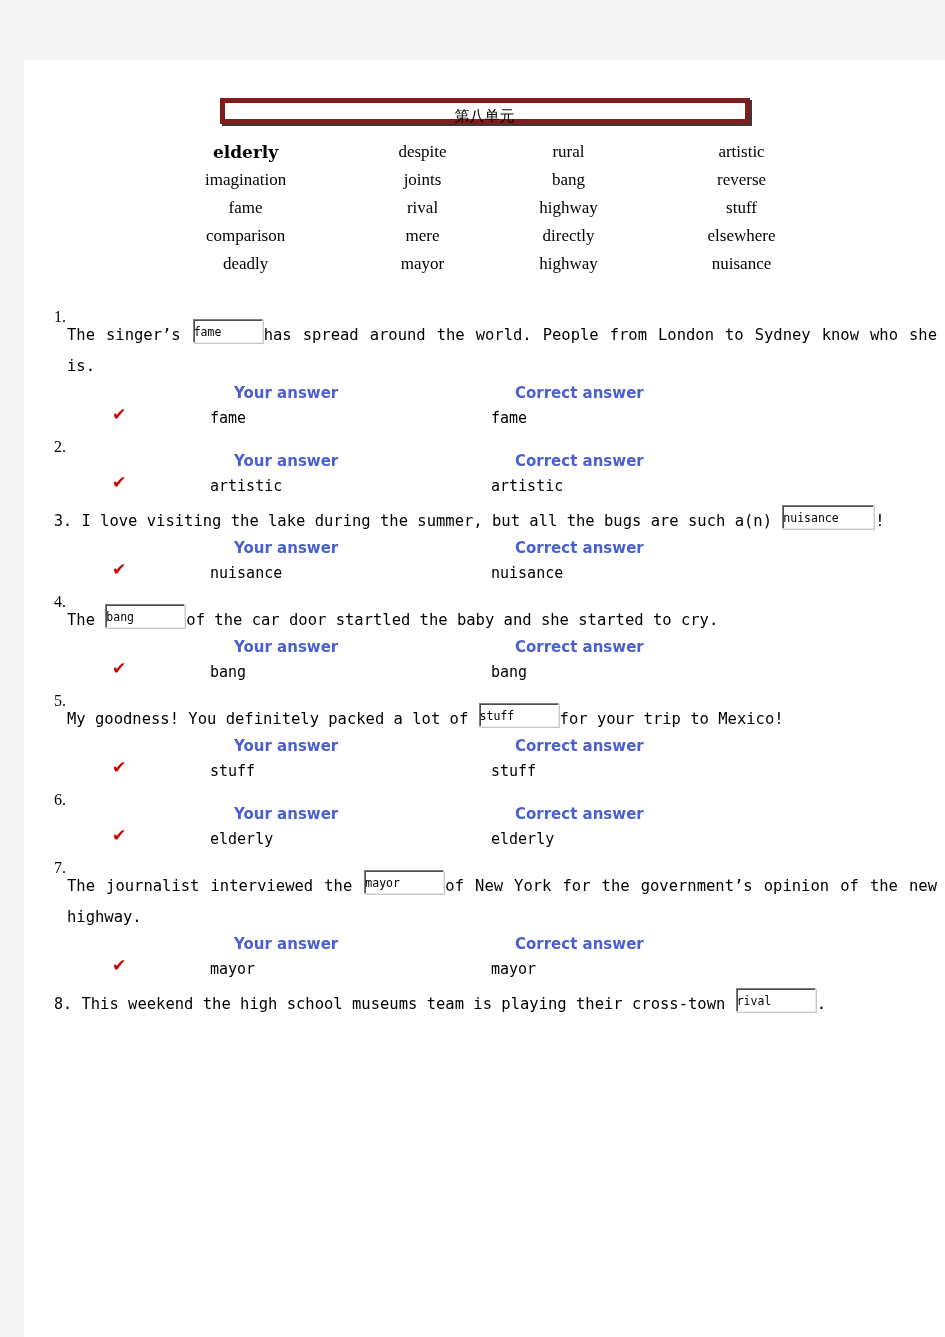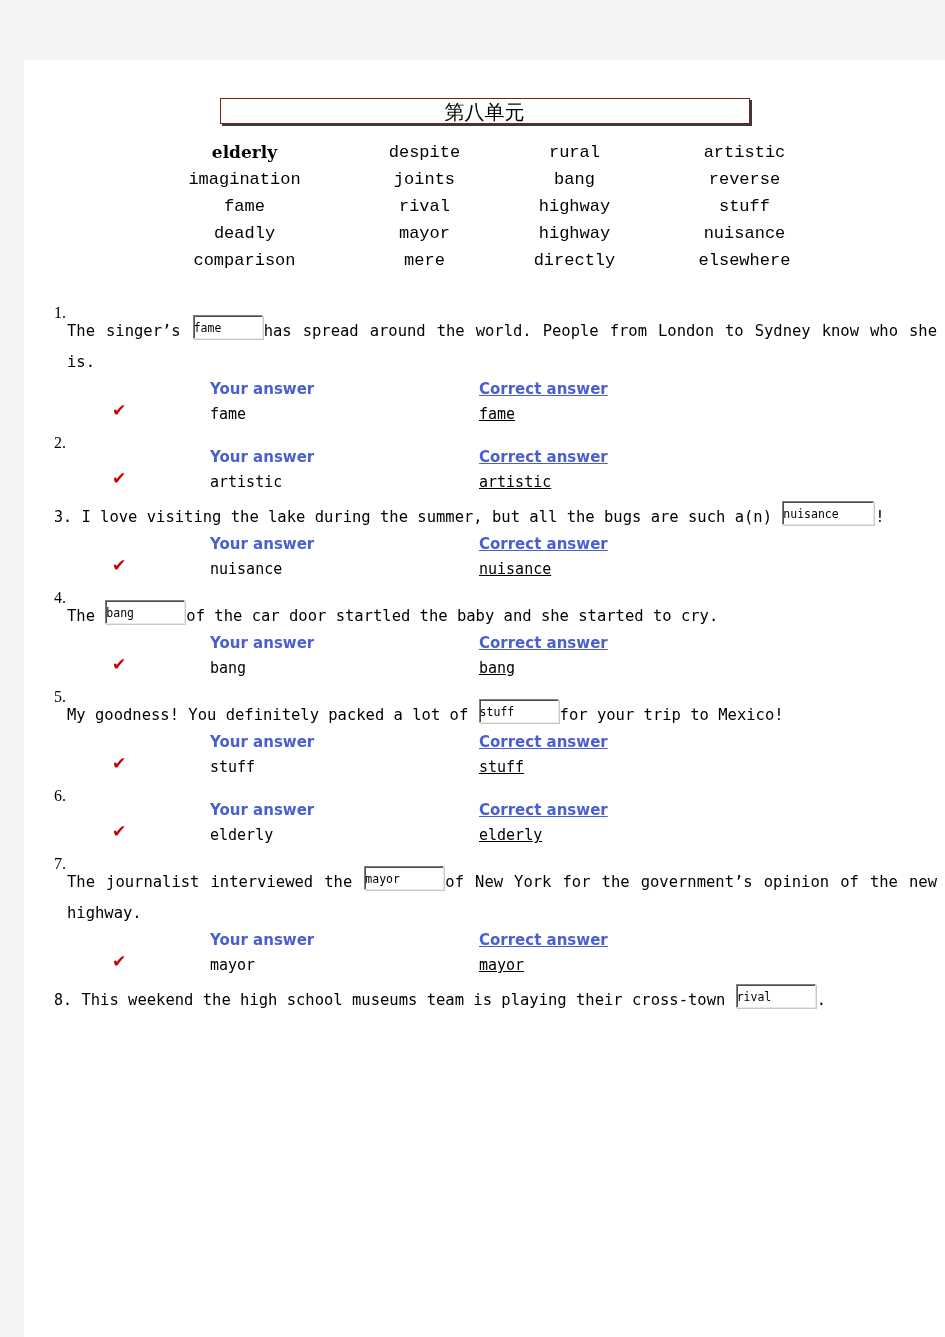--- a/index.html
+++ b/index.html
@@ -32,37 +32,37 @@
     margin: 38px 0 0 0;
     display: flex;
     justify-content: center;
   }
   .title-box {
     width: 530px;
     height: 26px;
     line-height: 26px;
     text-align: center;
     background: #ffffff;
-    border: 1px solid #7f1d1d;
+    border: 5px solid #7f1d1d;
     box-shadow: 2px 2px 0 0 #3a3a3a;
     font-family: "DejaVu Sans", sans-serif;
-    font-size: 20px;
+    font-size: 15px;
     color: #000;
     box-sizing: border-box;
   }
 
   
   .wordbank {
     margin: 14px auto 0 auto;
     width: 700px;
     border-collapse: collapse;
   }
   .wordbank td {
     text-align: center;
-    font-family: Liberation Mono, monospace;
+    font-family: Liberation Serif, serif;
     font-size: 17px;
     color: #000;
     padding: 4px 0;
     letter-spacing: 0px;
   }
   .wordbank td.bold {
     font-weight: bold;
     font-family: "DejaVu Serif", serif;
   }
 
@@ -136,31 +136,32 @@
     margin-top: 2px;
   }
   .ans-head {
     position: absolute;
     top: 0;
     font-family: "DejaVu Sans", sans-serif;
     font-weight: bold;
     font-size: 15px;
     color: #4a5fd0;
     white-space: nowrap;
+    margin-left: 24px;
   }
   .ans-val {
     position: absolute;
     top: 25px;
     font-family: "DejaVu Sans Mono", monospace;
     font-size: 15px;
     color: #000;
     white-space: nowrap;
   }
   .col-your  { left: 178px; }
-  .col-right { left: 447px; text-decoration: underline; }
+  .col-right { left: 459px; }
   .check {
     position: absolute;
     top: 22px;
     left: 80px;
     color: #cc0000;
     font-size: 17px;
     font-weight: bold;
     line-height: 1;
     font-family: "DejaVu Sans", sans-serif;
   }
@@ -189,31 +190,31 @@
             <td>bang</td>
             <td>reverse</td>
           </tr>
           <tr>
             <td>fame</td>
             <td>rival</td>
             <td>highway</td>
             <td>stuff</td>
           </tr>
           <tr>
+            <td>comparison</td>
+            <td>mere</td>
+            <td>directly</td>
+            <td>elsewhere</td>
+          </tr>
+          <tr>
             <td>deadly</td>
             <td>mayor</td>
             <td>highway</td>
             <td>nuisance</td>
           </tr>
-          <tr>
-            <td>comparison</td>
-            <td>mere</td>
-            <td>directly</td>
-            <td>elsewhere</td>
-          </tr>
         </tbody>
     </table>
 
     <div class="questions">
         <div class="qitem">
           <div class="numtop">1.</div>
           <div class="qtext"><span>The singer’s </span><span class="blank w-sm">fame</span><span>has spread around the world. People from London to Sydney know who she is.</span></div>
           <div class="answers">
             <div class="check">✔</div>
             <div class="ans-head col-your">Your answer</div>

